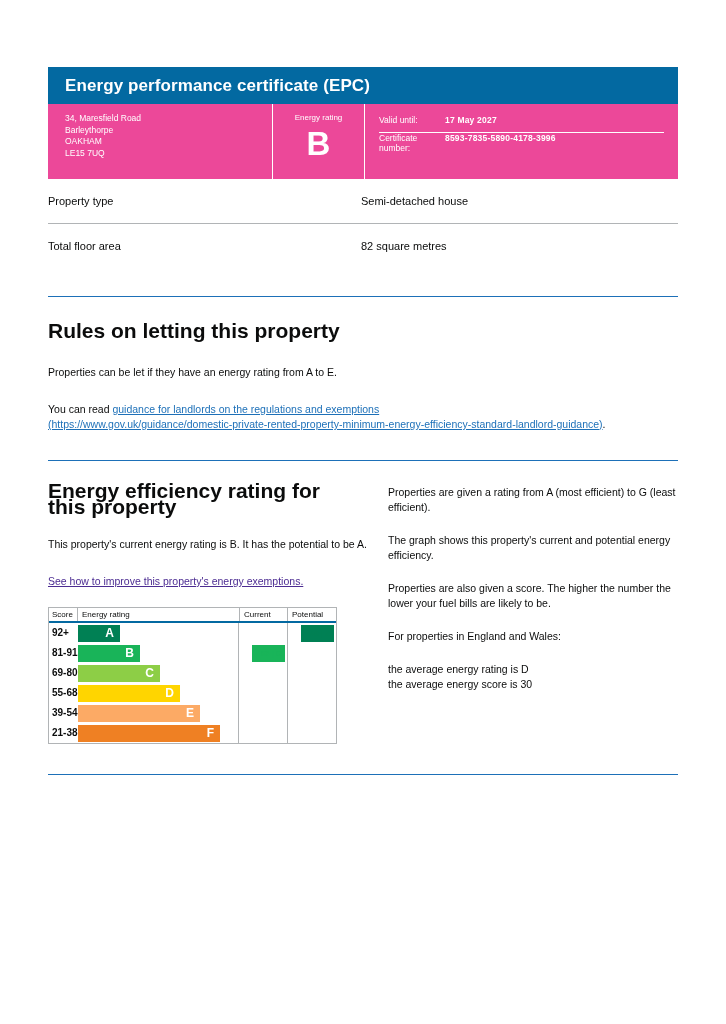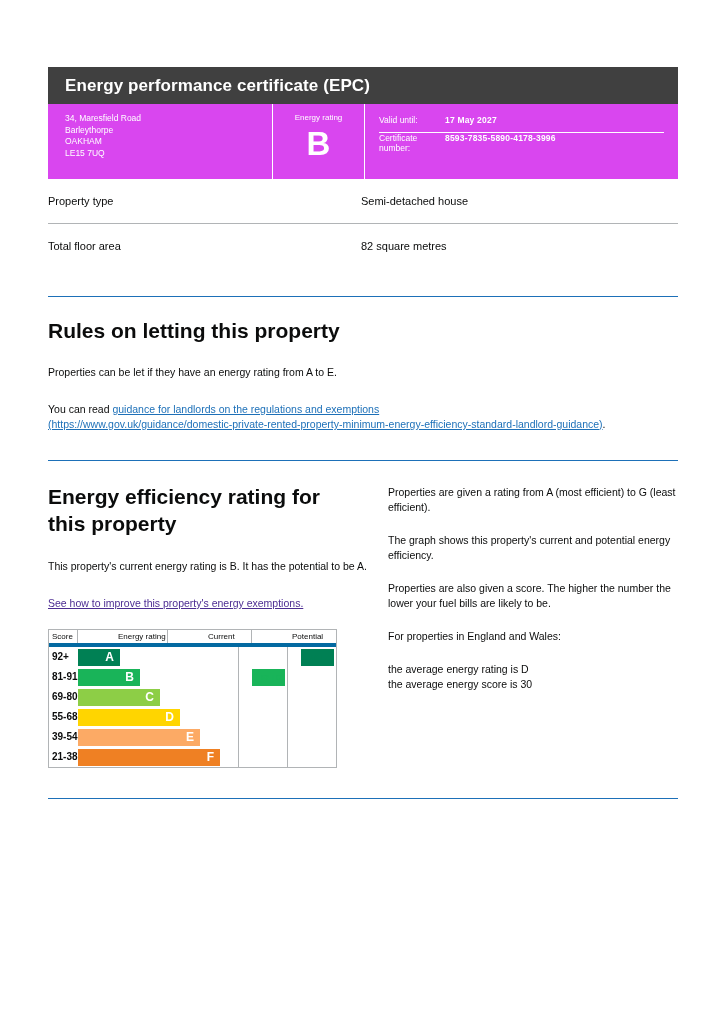--- a/index.html
+++ b/index.html
@@ -17,38 +17,38 @@
   }
   .page {
     position: absolute;
     left: 48px;
     top: 0;
     width: 630px;
   }
 
   
   .epc-title-bar {
-    background: #404040;
+    background: #0369a1;
     color: #ffffff;
     height: 37px;
     margin-top: 67px;
     display: flex;
     align-items: center;
     padding-left: 17px;
     box-sizing: border-box;
   }
   .epc-title-bar h1 {
     font-size: 17px;
     font-weight: bold;
     margin: 0;
     letter-spacing: 0.1px;
   }
 
   .epc-blue {
-    background: #d946ef;
+    background: #ec4899;
     color: #ffffff;
     display: flex;
     height: 75px;
     box-sizing: border-box;
   }
   .epc-address {
     width: 225px;
     box-sizing: border-box;
     padding: 9px 10px 0 17px;
     font-size: 8.5px;
@@ -121,41 +121,40 @@
   }
   a.link.visited { color: #4c2c92; }
 
   
   .two-col {
     display: flex;
     margin-top: 22px;
   }
   .col-left { width: 340px; }
   .col-right { width: 290px; padding-top: 2px; }
-  .col-left h2 { margin-top: 0; width: 280px; line-height: 27px; }
+  .col-left h2 { margin-top: 0; width: 280px; line-height: 16px; }
   .col-right p {
     font-size: 10.5px;
     line-height: 15px;
     margin: 0 0 18px 0;
   }
   .col-right p.nomargin { margin-bottom: 0; }
 
   
   .graph {
     margin-top: 18px;
     width: 289px;
     border: 1px solid #b1b4b6;
     box-sizing: border-box;
     font-size: 8px;
   }
   .graph-head {
     display: flex;
-    border-bottom: 4px solid #0369a1;
+    border-bottom: 2px solid #0369a1;
     height: 13px;
-    gap: 36px;
   }
   .graph-head .h-score { width: 29px; padding-left: 3px; box-sizing: border-box; border-right: 1px solid #b1b4b6; height:13px; line-height:13px;}
   .graph-head .h-band  { flex: 1; padding-left: 4px; box-sizing: border-box; border-right: 1px solid #b1b4b6; height:13px; line-height:13px;}
   .graph-head .h-cur   { width: 48px; padding-left: 4px; box-sizing: border-box; border-right: 1px solid #b1b4b6; height:13px; line-height:13px;}
   .graph-head .h-pot   { width: 48px; padding-left: 4px; box-sizing: border-box; height:13px; line-height:13px;}
 
   .graph-body { display: flex; }
   .bands { flex: 1; }
   .band-row {
     display: flex;

